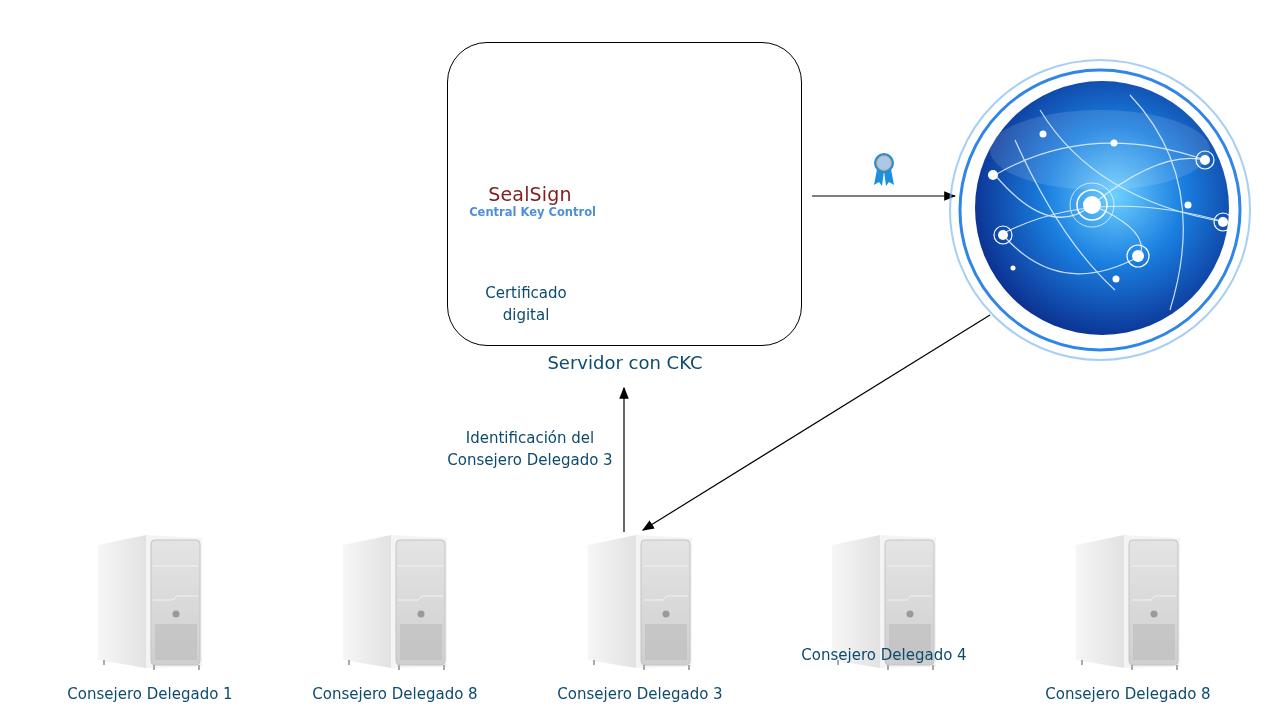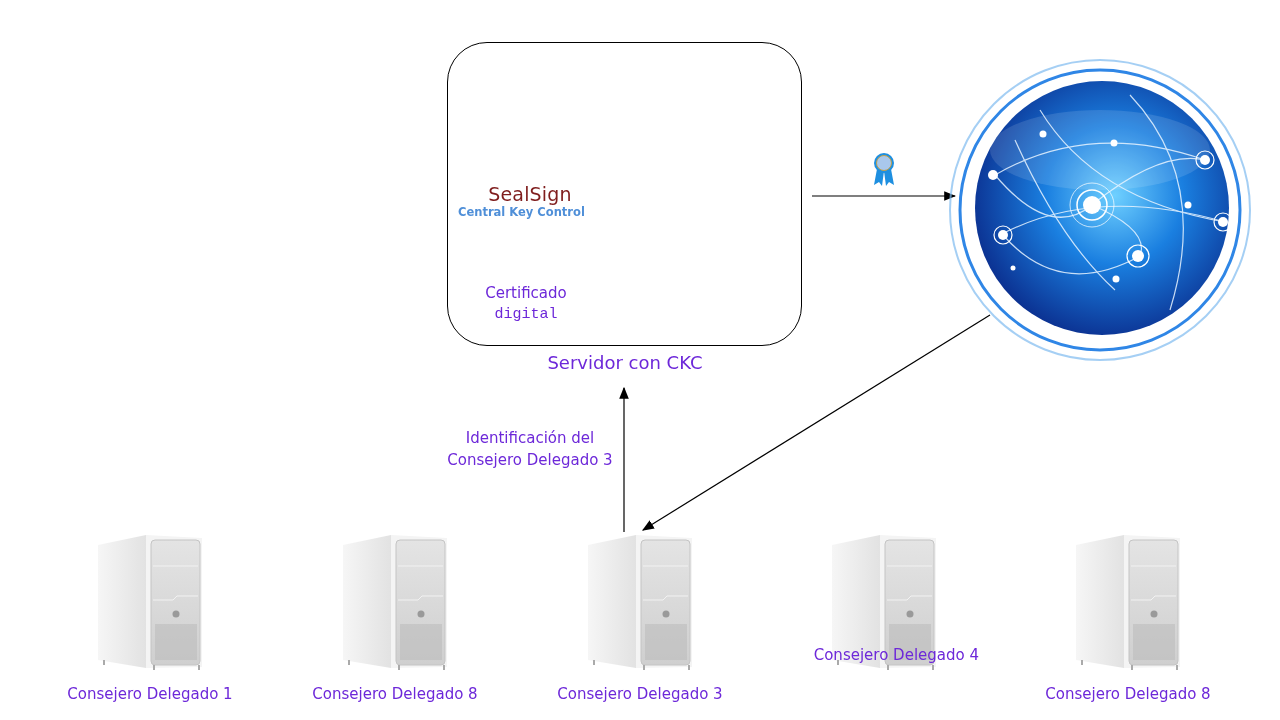--- a/index.html
+++ b/index.html
@@ -1,24 +1,24 @@
 <!DOCTYPE html>
 <html><head>
   <meta charset="utf-8">
   <style>
     html, body { margin: 0; padding: 0; background: #ffffff; }
     body { width: 1280px; height: 720px; position: relative; overflow: hidden;
            font-family: "DejaVu Sans", "Liberation Sans", sans-serif; color: #000; }
     .server-box { position: absolute; left: 447px; top: 42px; width: 355px; height: 304px;
                   border: 1.3px solid #000; border-radius: 40px; background: #fff; box-sizing: border-box; }
-    .label { position: absolute; font-size: 15px; color: #6d28d9; white-space: nowrap; }
+    .label { position: absolute; font-size: 15px; color: #0c4a6e; white-space: nowrap; }
     .center-label { text-align: center; }
     .brand { position: absolute; left: 470px; top: 183px; width: 120px; text-align: center; font-size: 19px;
              color: #7f1d1d; letter-spacing: 0.2px; }
-    .brand-sub { position: absolute; left: 458px; top: 205px; width: 138px; text-align: left; font-size: 11.5px;
+    .brand-sub { position: absolute; left: 458px; top: 205px; width: 138px; text-align: right; font-size: 11.5px;
                  font-weight: bold; color: #4f8fd8; white-space: nowrap; }
     svg { position: absolute; left: 0; top: 0; }
   </style>
 </head>
 <body>
 
 <svg width="1280" height="720" viewBox="0 0 1280 720">
   <defs>
     <linearGradient id="towerSide" x1="0" x2="1" y1="0" y2="0">
       <stop offset="0" stop-color="#c98a63"></stop>
@@ -208,25 +208,25 @@
         <rect x="1176" y="665" width="2" height="5" fill="#aaa"></rect>
       </g>
     </g>
 </svg>
 
 <div class="server-box"></div>
 
 <div class="brand">SealSign</div>
 <div class="brand-sub">Central Key Control</div>
 <div class="label center-label" style="left:466px; top:284px; width:120px;">Certificado</div>
-<div class="label center-label" style="left:466px; top:306px; width:120px;font-family:Liberation Mono, monospace;">digital</div>
+<div class="label center-label" style="left:466px; top:306px; width:120px;">digital</div>
 <div class="label center-label" style="left:520px; top:352px; width:210px; font-size:18px;">Servidor con CKC</div>
 
 <div class="label center-label" style="left:440px; top:429px; width:180px;text-align:center;">Identificación del</div>
 <div class="label center-label" style="left:440px; top:451px; width:180px;">Consejero Delegado 3</div>
 
 <div id="client-labels">
     <div class="label center-label" style="left: 55px; top: 685px; width: 190px;">Consejero Delegado 1</div>
     <div class="label center-label" style="left: 300px; top: 685px; width: 190px;">Consejero Delegado 8</div>
     <div class="label center-label" style="left: 545px; top: 685px; width: 190px;">Consejero Delegado 3</div>
-    <div class="label center-label" style="left: 789px; top: 646px; width: 190px; text-align: right;">Consejero Delegado 4</div>
+    <div class="label center-label" style="left: 789px; top: 646px; width: 190px;">Consejero Delegado 4</div>
     <div class="label center-label" style="left: 1033px; top: 685px; width: 190px;">Consejero Delegado 8</div>
   </div>
 
 </body></html>

